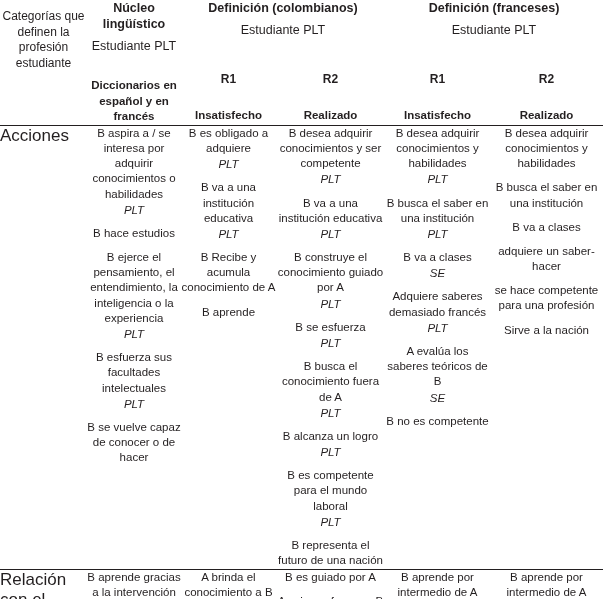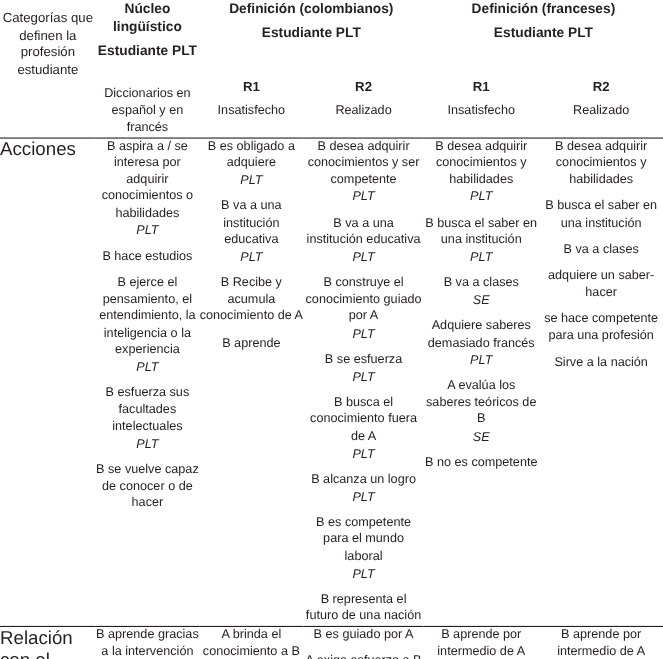--- a/index.html
+++ b/index.html
@@ -47,41 +47,41 @@
     color: #231f20;
   }
   .hdr-cell.left-col {
     font-weight: normal;
     font-size: 12px;
     line-height: 1.3;
     padding-top: 9px;
   }
   .hdr-sub {
     display: block;
-    font-weight: bold;
+    font-weight: normal;
   }
   .hdr-gap { display:block; height: 6px; }
 
   
   .sub-cell {
     text-align: center;
     font-size: 11.5px;
     line-height: 1.35;
     padding: 4px 6px 10px 6px;
   }
   .sub-cell .rlabel {
     display: block;
     font-weight: bold;
     font-size: 12px;
-    margin-bottom: 6px;
+    margin-bottom: 20px;
     text-align: center;
   }
   .sub-cell .rdesc {
     display: block;
-    font-weight: normal;
+    font-weight: bold;
     font-size: 11.5px;
   }
   .sub-cell.first-desc {
     font-size: 11.5px;
     line-height: 1.35;
     padding-top: 7px;
   }
   .rule-bottom td { border-bottom: 1.3px solid #231f20; }
   .thin-rule td { border-bottom: 0.9px solid #231f20; }
 

